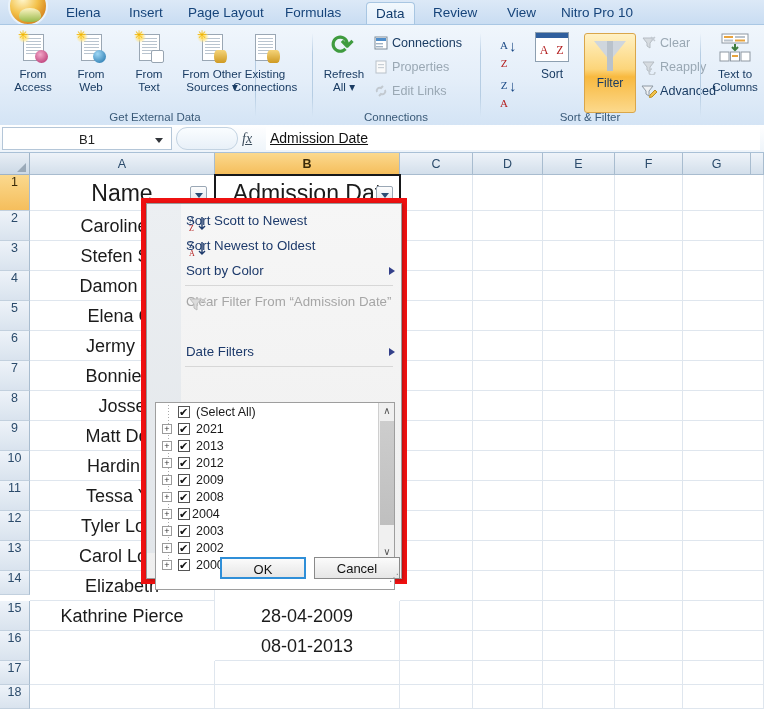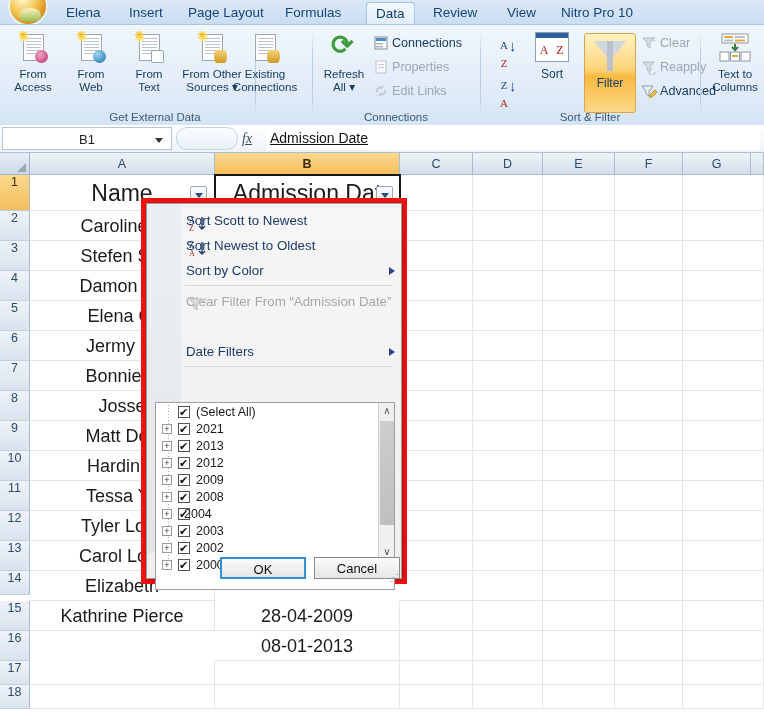--- a/index.html
+++ b/index.html
@@ -614,21 +614,21 @@
       <span class="ltext" style="left:36px">2009</span>
     </div>
     <div class="litem" style="top:86px">
       <span class="plus">+</span>
       <span class="cbx" style="left:18px"></span>
       <span class="ltext" style="left:36px">2008</span>
     </div>
     <div class="litem" style="top:103px">
       <span class="plus">+</span>
       <span class="cbx" style="left:18px"></span>
-      <span class="ltext" style="left:24px">2004</span>
+      <span class="ltext" style="left:32px">2004</span>
     </div>
     <div class="litem" style="top:120px">
       <span class="plus">+</span>
       <span class="cbx" style="left:18px"></span>
       <span class="ltext" style="left:36px">2003</span>
     </div>
     <div class="litem" style="top:137px">
       <span class="plus">+</span>
       <span class="cbx" style="left:18px"></span>
       <span class="ltext" style="left:36px">2002</span>

